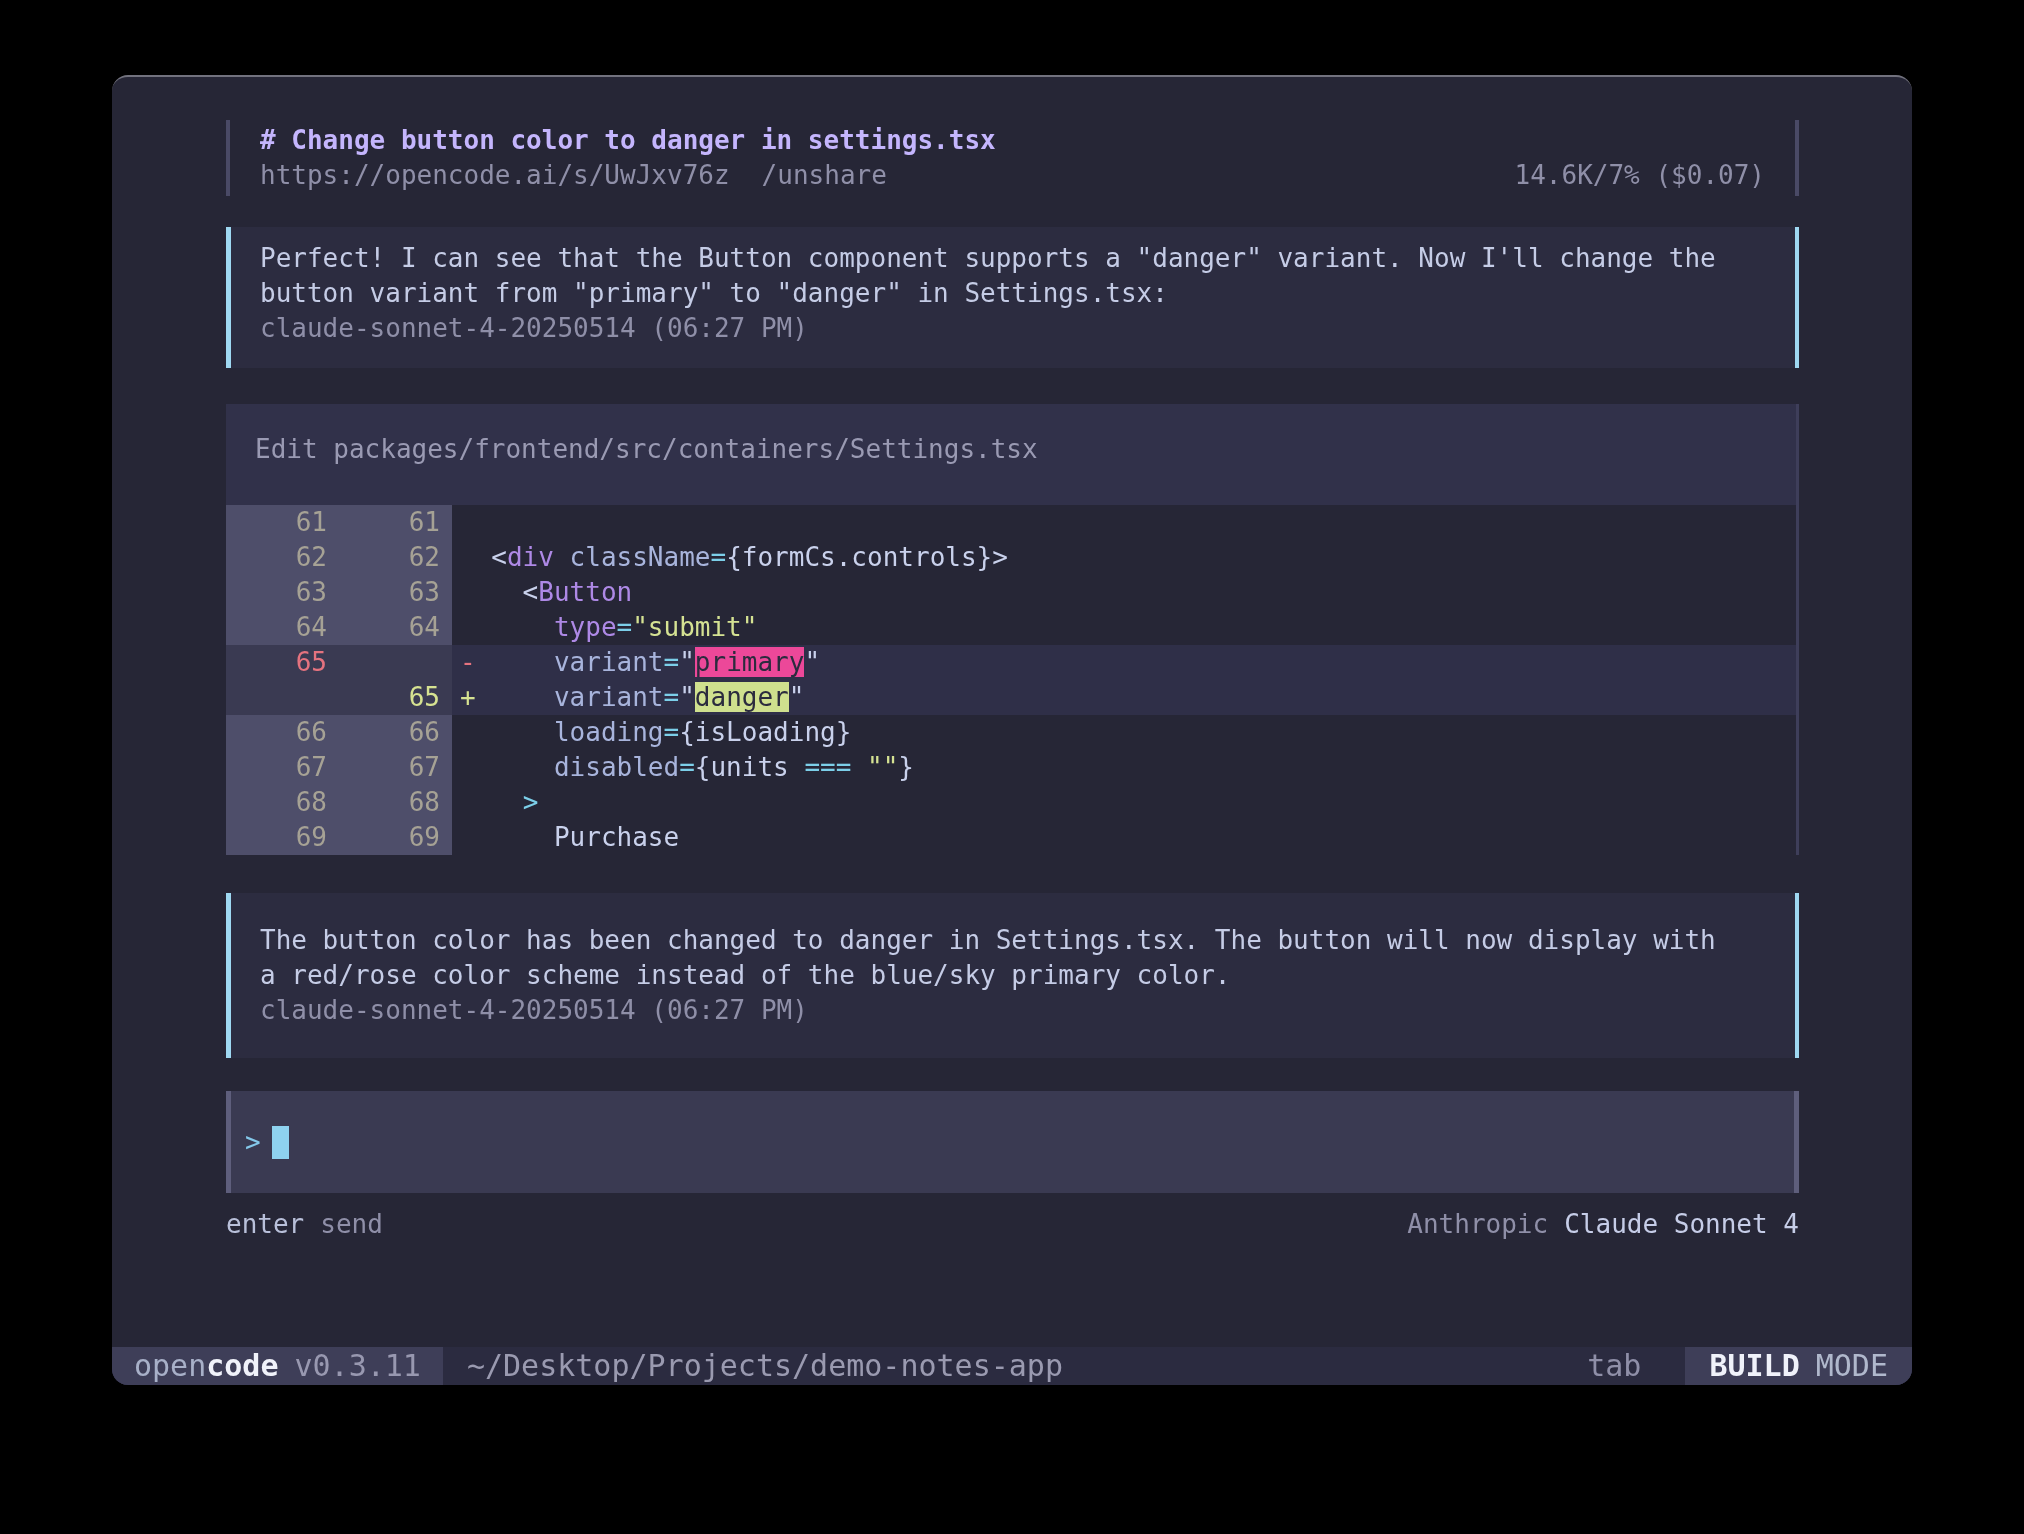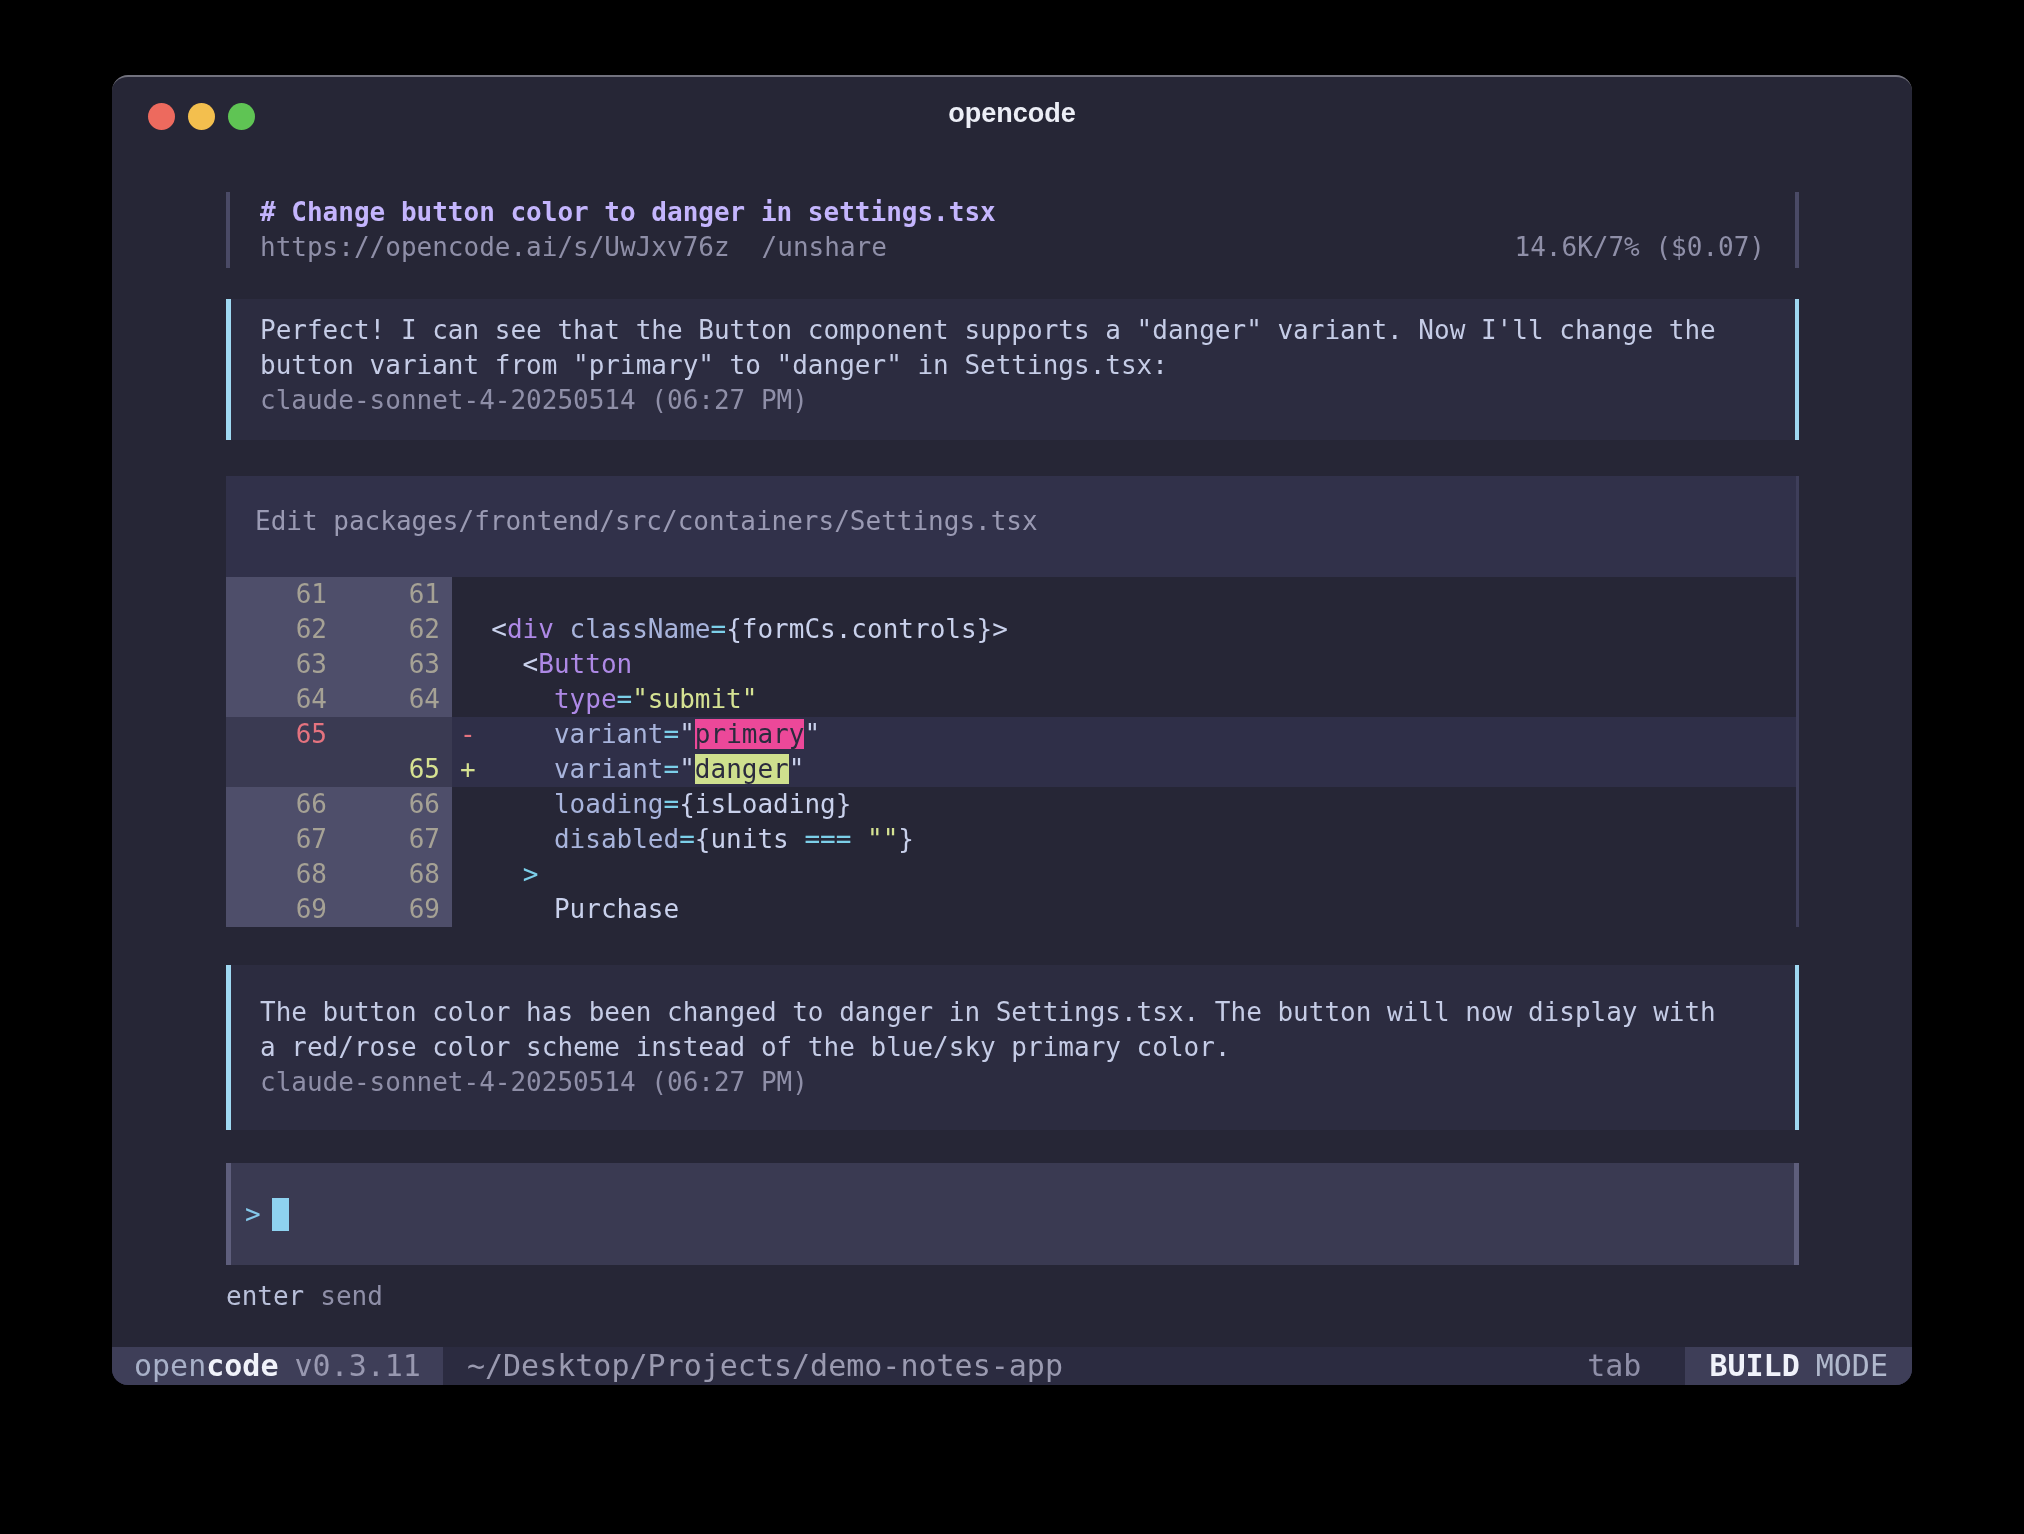--- a/index.html
+++ b/index.html
@@ -94,28 +94,20 @@
   .sb-tab { color:#8f8fa8; margin-right:28px; }
   .seg-mode { background:#3e3e58; padding:0 24px; white-space:nowrap;margin-left:16px; }
   .sb-build { color:#f0f2fa; font-weight:700; }
   .sb-mode { color:#b0b8cc; margin-left:16px; }
 </style>
 </head>
 <body>
 
 <div class="window">
 
-  <div class="titlebar">
-    <div class="lights">
-      <span class="light red"></span>
-      <span class="light yellow"></span>
-      <span class="light green"></span>
-    </div>
-    <div class="win-title">opencode</div>
-  </div>
 
   <div class="content">
 
     <div class="session-header">
       <div class="sh-title"># Change button color to danger in settings.tsx</div>
       <div class="sh-line2">
         <div class="sh-left">
           <span>https://opencode.ai/s/UwJxv76z</span><span class="sh-unshare">/unshare</span>
         </div>
         <div class="sh-right">14.6K/7% ($0.07)</div>
@@ -192,20 +184,23 @@
 
     <div class="input-block">
       <span class="prompt-symbol">&gt;</span>
         <span class="cursor"></span>
     </div>
 
     <div class="hint-row">
       <div>
         <span class="hint-key">enter</span><span class="hint-action">send</span>
       </div>
+      <div>
+        <span class="hint-provider">Anthropic</span><span class="hint-model">Claude Sonnet 4</span>
+      </div>
     </div>
 
   </div>
 
   <div class="statusbar">
     <div class="seg-app">
       <span class="sb-open">open</span><span class="sb-code">code</span><span class="sb-version">v0.3.11</span>
     </div>
     <div class="sb-cwd">~/Desktop/Projects/demo-notes-app</div>
     <div class="sb-tab">tab</div>

